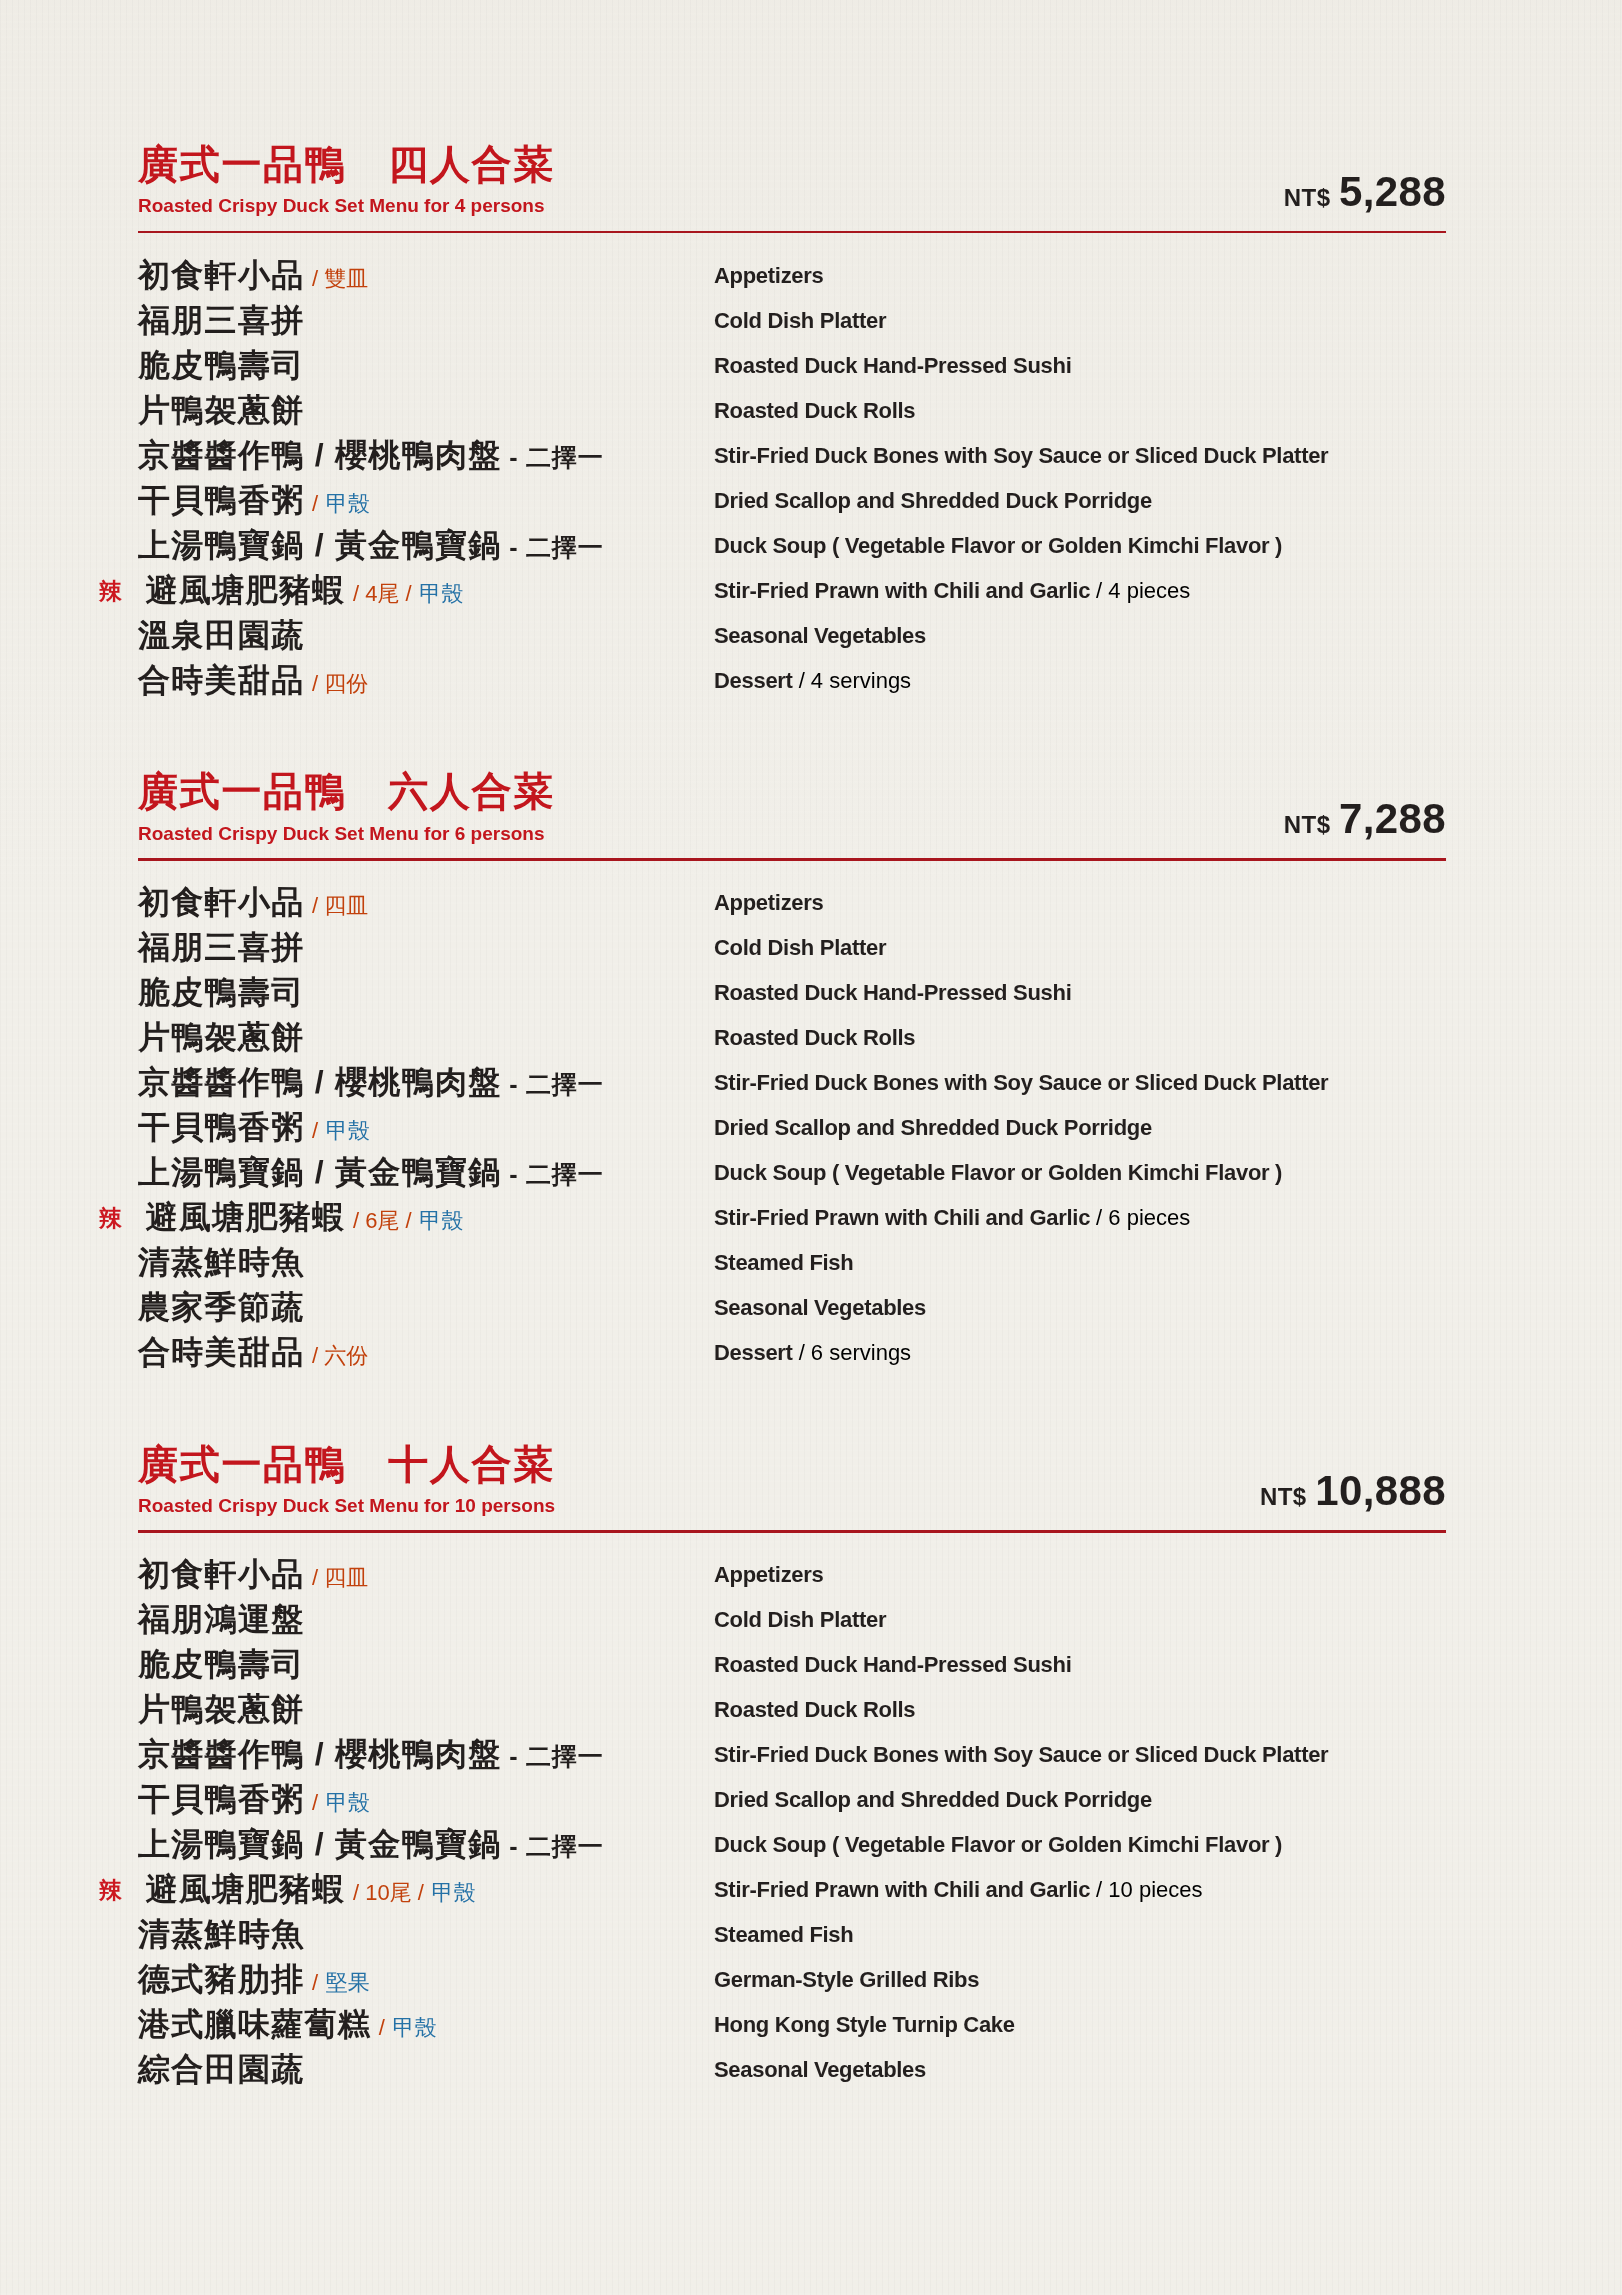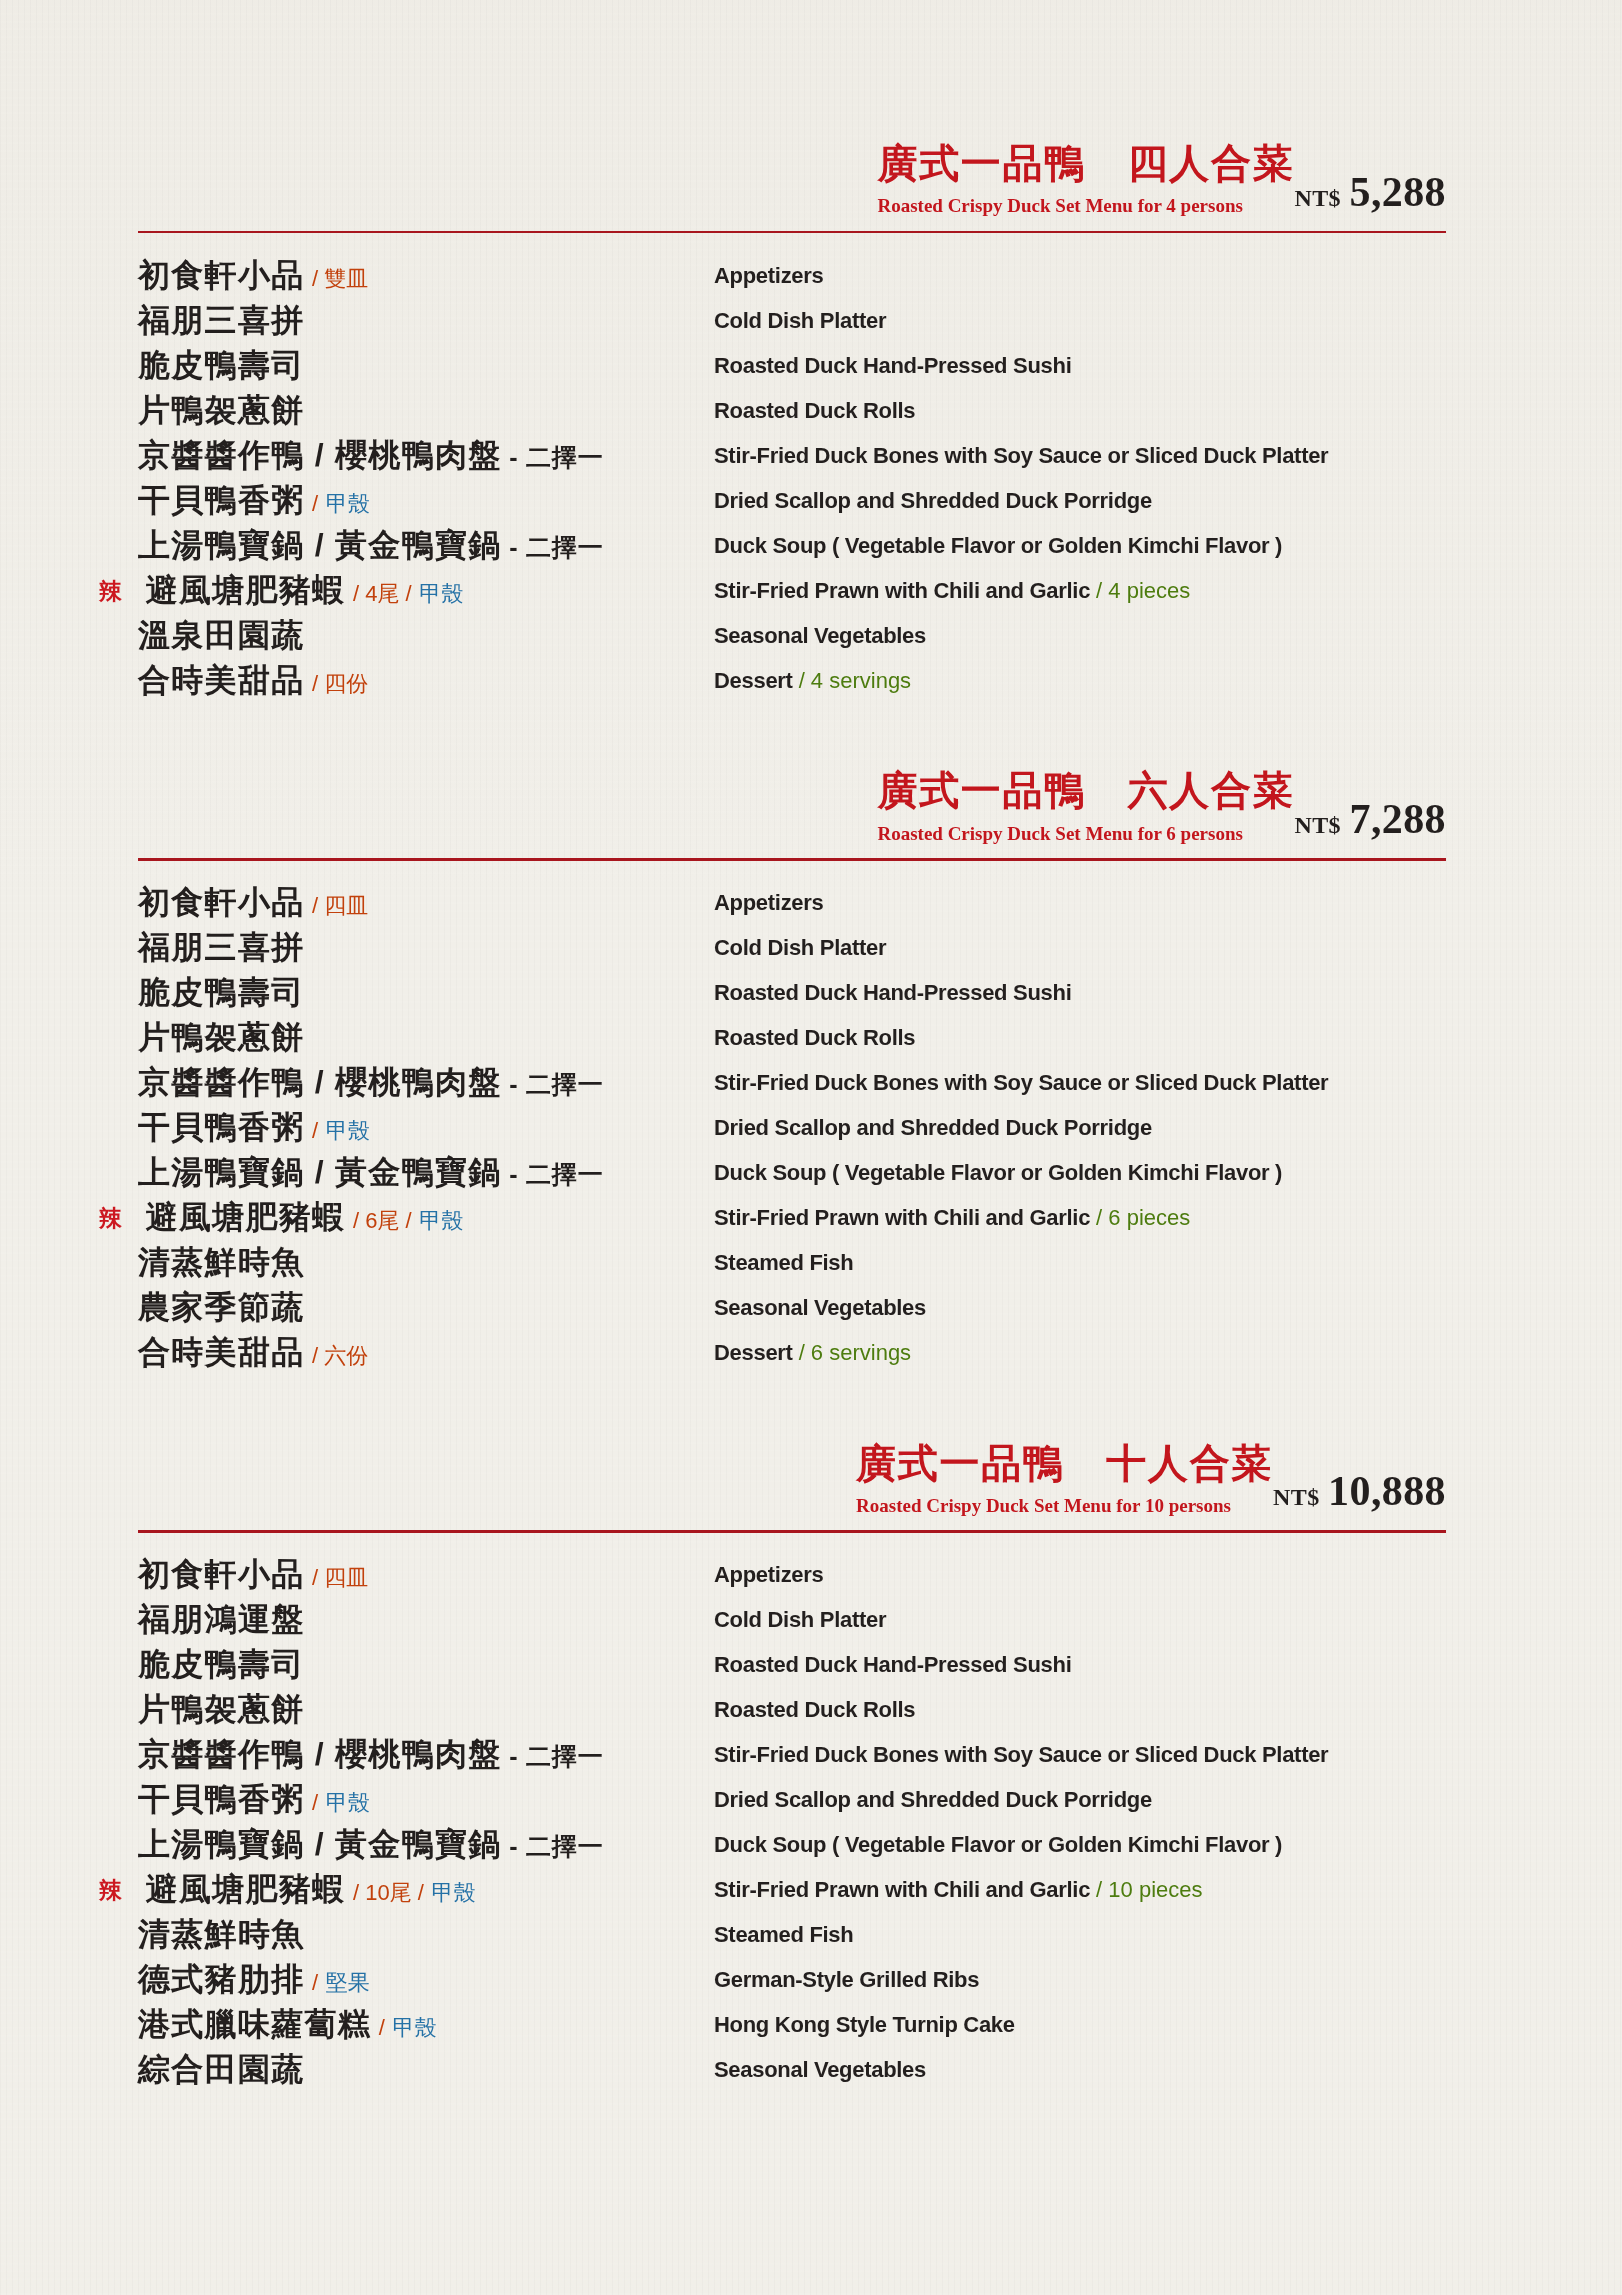--- a/index.html
+++ b/index.html
@@ -14,21 +14,21 @@
   
   .page::before{
     content:"";position:absolute;inset:0;pointer-events:none;
     background-image:
       repeating-linear-gradient(90deg, rgba(0,0,0,0.018) 0 0.8px, transparent 0.8px 6px),
       repeating-linear-gradient(0deg, rgba(255,255,255,0.05) 0 1.7px, transparent 1.7px 7.6px),
       linear-gradient(180deg, rgba(210,200,185,0.07), rgba(255,255,255,0) 40%);
   }
   .content{position:absolute;left:138px;top:142px;width:1308px;}
   .section{margin:0 0 66px 0;}
-  .sec-header{display:flex;justify-content:flex-end;align-items:flex-end;font-family:Liberation Serif, serif;}
+  .sec-header{display:flex;justify-content:space-between;align-items:flex-end;}
   .title-zh{
     font-size:40px;font-weight:bold;letter-spacing:1.7px;
     color:var(--red);line-height:1.12;margin:0;
   }
   .title-en{
     font-size:19px;font-weight:bold;color:var(--red);
     margin:8.5px 0 0 0;letter-spacing:0;
   }
   .price{display:flex;align-items:baseline;gap:8.5px;padding-bottom:1.7px;}
   .cur{font-size:24px;font-weight:bold;letter-spacing:0.4px;}
@@ -42,21 +42,21 @@
     position:absolute;left:-39px;top:50%;transform:translateY(-50%);
     color:#cc1820;font-size:23px;font-weight:bold;margin:0 !important;
   }
   .zh-b{font-size:32px;font-weight:bold;letter-spacing:1.3px;}
   .zh-m{font-size:25px;font-weight:bold;letter-spacing:0.8px;}
   .zh-s{font-size:22px;font-weight:normal;color:#c2410c;}
   .zh-s.blue{color:#2471a6;}
   .en-cell{flex:1;white-space:nowrap;}
   .en-cell span + span{margin-left:6px;}
   .en-b{font-size:22px;font-weight:bold;letter-spacing:-0.3px;}
-  .en-r{font-size:22px;font-weight:normal;color:#4d7c0f;}
+  .en-r{font-size:22px;font-weight:normal;color:#000000;}
 </style>
 </head>
 <body>
 
 <div class="page">
   <div class="content">
 
     <div class="section">
       <div class="sec-header">
         <div class="sec-titles">

